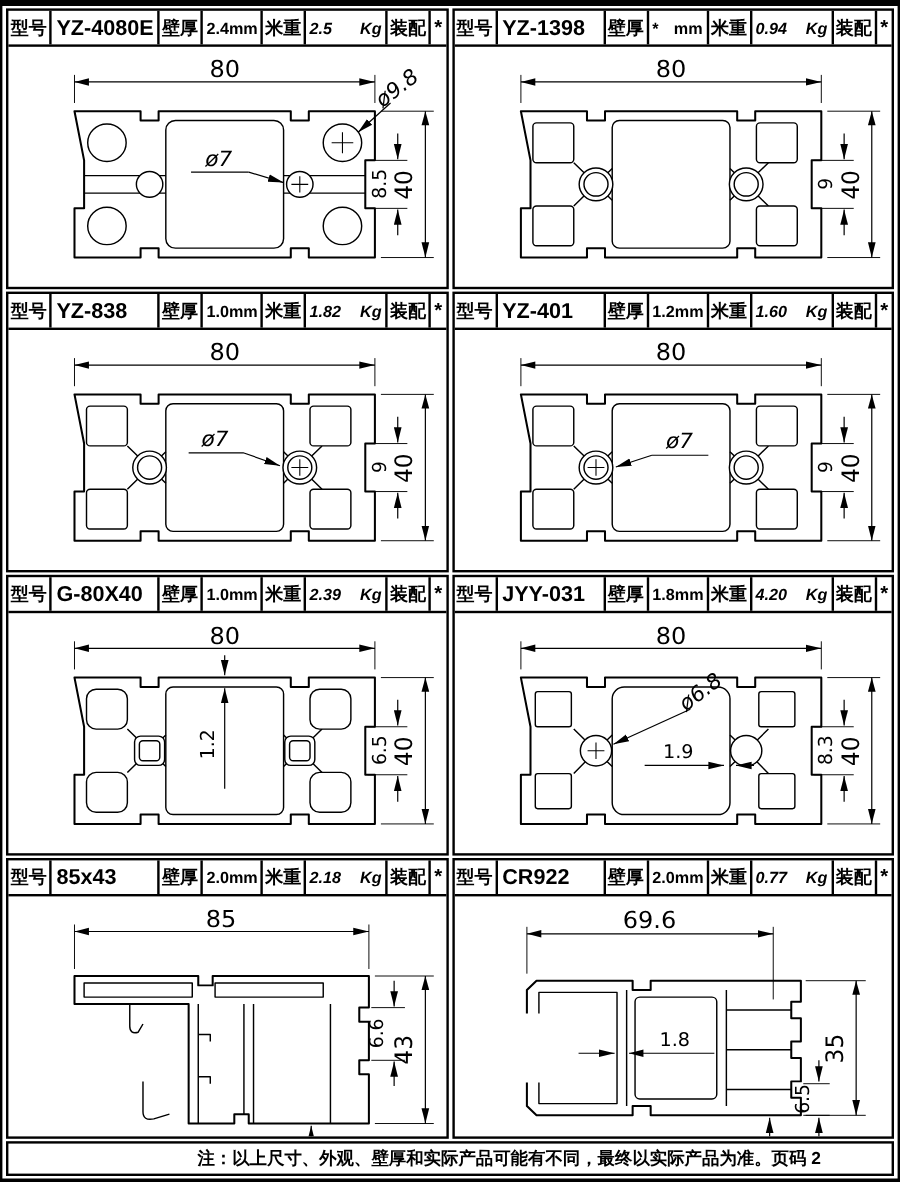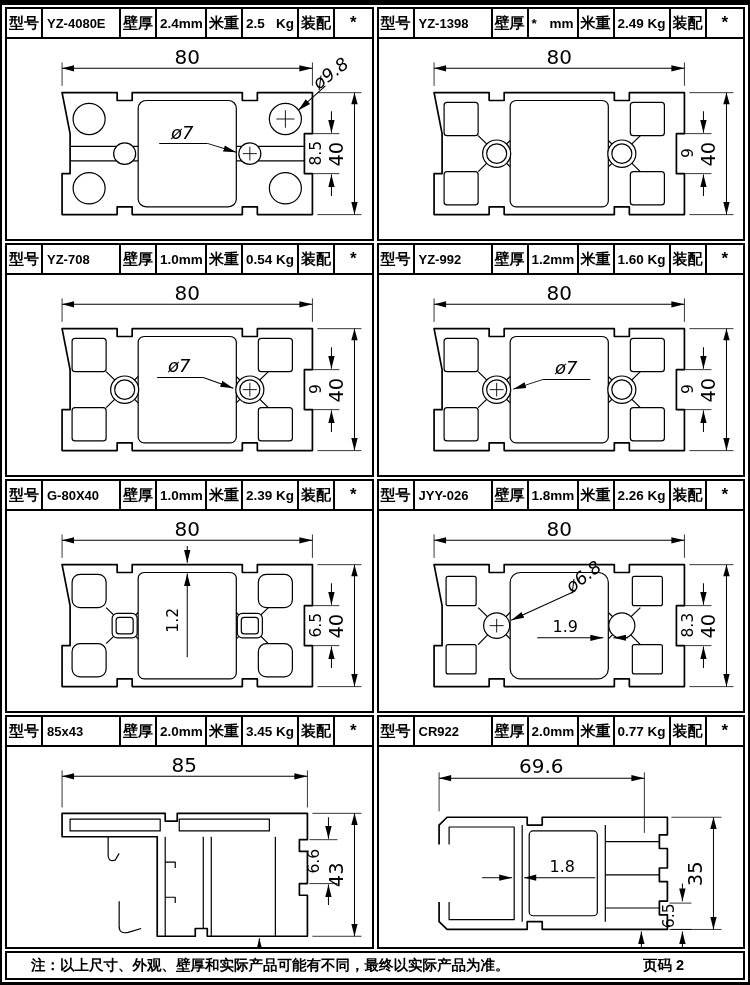--- a/index.html
+++ b/index.html
@@ -7,28 +7,28 @@
     border-left:2px solid #000;border-right:2px solid #000;
     border-top:5px solid #000;border-bottom:3px solid #000;
     padding:2px 3px;display:flex;flex-direction:column;gap:2px;
     font-family:"Liberation Sans",sans-serif;color:#000;}
   .row{display:flex;gap:3px;height:234px;flex:none;}
   .cell{flex:1;border:2px solid #000;display:flex;flex-direction:column;background:#fff;min-width:0;}
   .hdr{display:flex;height:28px;flex:none;border-bottom:2px solid #000;}
   .hc{border-right:2px solid #000;display:flex;align-items:center;justify-content:center;
     font-weight:bold;font-size:15px;box-sizing:border-box;overflow:hidden;white-space:nowrap;}
   .lab{width:36px;flex:none;letter-spacing:0;}
-  .model{width:78px;flex:none;justify-content:flex-start;padding-left:4px;font-size:13px;}
+  .model{width:90px;flex:none;justify-content:flex-start;padding-left:4px;font-size:18px;}
   .val{width:50px;flex:none;justify-content:space-between;padding:0 3px;font-size:13.5px;text-align:center;}
-  .w56{width:56px;}
+  .w56{width:68px;font-style:italic;}
   .star{flex:1;border-right:none;font-size:17px;}
   .draw{flex:1;overflow:hidden;}
   .draw svg{width:100%;height:100%;display:block;}
   .footer{flex:1;border:2px solid #000;display:flex;align-items:center;font-weight:bold;font-size:14.5px;}
-  .note{flex:1;text-align:left;padding-left:24px;white-space:nowrap;overflow:hidden;}
+  .note{flex:1;text-align:right;padding-left:50px;white-space:nowrap;overflow:hidden;}
   .pageno{width:100px;text-align:left;flex:none;}
   
   .ol{fill:none;stroke:#000;stroke-width:1.7;stroke-linejoin:round;}
   .il{fill:none;stroke:#000;stroke-width:1.2;stroke-linejoin:round;}
   .wl{fill:#fff;stroke:#000;stroke-width:1.2;}
   .dl{fill:none;stroke:#000;stroke-width:1;}
   .xl{fill:none;stroke:#000;stroke-width:0.8;}
   .cl{stroke:#000;stroke-width:0.9;}
   text.dm{font-family:"DejaVu Sans",sans-serif;font-size:20px;fill:#000;font-weight:normal;}
   text.dsv{font-family:"DejaVu Sans",sans-serif;font-size:16px;fill:#000;}
@@ -113,21 +113,21 @@
       <div class="hdr">
         <div class="hc lab">型号</div>
         <div class="hc model">YZ-1398</div>
         <div class="hc lab">壁厚</div>
         <div class="hc val">
             <span>*</span>
             <span>mm</span>
           </div>
         <div class="hc lab">米重</div>
         <div class="hc val w56">
-            <span>2.49</span>
+            <span>0.94</span>
             <span>Kg</span>
           </div>
         <div class="hc lab">装配</div>
         <div class="hc star">*</div>
       </div>
       <div class="draw">
         <svg viewBox="0 0 364 205" preserveAspectRatio="none">
           <path class="ol" d="M55,55 H110 V63 H125 V55 H235 V63 H250 V55 H305 V97 H297 V138 H305 V180 H250 V172 H235 V180 H125 V172 H110 V180 H55 V138 H63 V97 Z"></path>
           <path class="il" d="M99,99 L117.5,117.5 M99,136 L117.5,117.5 M131,104 L117.5,117.5 M131,131 L117.5,117.5"></path>
           <path class="il" d="M261,99 L242.5,117.5 M261,136 L242.5,117.5 M229,104 L242.5,117.5 M229,131 L242.5,117.5"></path>
@@ -156,29 +156,29 @@
         </svg>
       </div>
     </div>
   </div>
 
   <div class="row">
 
     <div class="cell">
       <div class="hdr">
         <div class="hc lab">型号</div>
-        <div class="hc model">YZ-708</div>
+        <div class="hc model">YZ-838</div>
         <div class="hc lab">壁厚</div>
         <div class="hc val">
             <span>1.0</span>
             <span>mm</span>
           </div>
         <div class="hc lab">米重</div>
         <div class="hc val w56">
-            <span>0.54</span>
+            <span>1.82</span>
             <span>Kg</span>
           </div>
         <div class="hc lab">装配</div>
         <div class="hc star">*</div>
       </div>
       <div class="draw">
         <svg viewBox="0 0 364 205" preserveAspectRatio="none">
           <path class="ol" d="M55,55 H110 V63 H125 V55 H235 V63 H250 V55 H305 V97 H297 V138 H305 V180 H250 V172 H235 V180 H125 V172 H110 V180 H55 V138 H63 V97 Z"></path>
           <path class="il" d="M99,99 L117.5,117.5 M99,136 L117.5,117.5 M131,104 L117.5,117.5 M131,131 L117.5,117.5"></path>
           <path class="il" d="M261,99 L242.5,117.5 M261,136 L242.5,117.5 M229,104 L242.5,117.5 M229,131 L242.5,117.5"></path>
@@ -209,21 +209,21 @@
           <text class="dh" x="172" y="99" text-anchor="middle">ø7</text>
           <line class="dl" x1="150" y1="105" x2="196" y2="105"></line>
           <line class="dl" x1="196" y1="105" x2="226" y2="116" marker-end="url(#ae)"></line>
         </svg>
       </div>
     </div>
 
     <div class="cell">
       <div class="hdr">
         <div class="hc lab">型号</div>
-        <div class="hc model">YZ-992</div>
+        <div class="hc model">YZ-401</div>
         <div class="hc lab">壁厚</div>
         <div class="hc val">
             <span>1.2</span>
             <span>mm</span>
           </div>
         <div class="hc lab">米重</div>
         <div class="hc val w56">
             <span>1.60</span>
             <span>Kg</span>
           </div>
@@ -316,29 +316,29 @@
           <line class="dl" x1="180" y1="36" x2="180" y2="53" marker-end="url(#ae)"></line>
           <line class="dl" x1="180" y1="150" x2="180" y2="64" marker-end="url(#ae)"></line>
           <text class="dsv" transform="rotate(-90 171 112)" x="171" y="112" text-anchor="middle">1.2</text>
         </svg>
       </div>
     </div>
 
     <div class="cell">
       <div class="hdr">
         <div class="hc lab">型号</div>
-        <div class="hc model">JYY-026</div>
+        <div class="hc model">JYY-031</div>
         <div class="hc lab">壁厚</div>
         <div class="hc val">
             <span>1.8</span>
             <span>mm</span>
           </div>
         <div class="hc lab">米重</div>
         <div class="hc val w56">
-            <span>2.26</span>
+            <span>4.20</span>
             <span>Kg</span>
           </div>
         <div class="hc lab">装配</div>
         <div class="hc star">*</div>
       </div>
       <div class="draw">
         <svg viewBox="0 0 364 205" preserveAspectRatio="none">
           <path class="ol" d="M55,55 H110 V63 H125 V55 H235 V63 H250 V55 H305 V97 H297 V138 H305 V180 H250 V172 H235 V180 H125 V172 H110 V180 H55 V138 H63 V97 Z"></path>
           <path class="il" d="M99,99 L117.5,117.5 M99,137 L117.5,117.5 M131,104 L117.5,117.5 M131,131 L117.5,117.5"></path>
           <path class="il" d="M261,99 L242.5,117.5 M261,137 L242.5,117.5 M229,104 L242.5,117.5 M229,131 L242.5,117.5"></path>
@@ -380,21 +380,21 @@
       <div class="hdr">
         <div class="hc lab">型号</div>
         <div class="hc model">85x43</div>
         <div class="hc lab">壁厚</div>
         <div class="hc val">
             <span>2.0</span>
             <span>mm</span>
           </div>
         <div class="hc lab">米重</div>
         <div class="hc val w56">
-            <span>3.45</span>
+            <span>2.18</span>
             <span>Kg</span>
           </div>
         <div class="hc lab">装配</div>
         <div class="hc star">*</div>
       </div>
       <div class="draw">
         <svg viewBox="0 0 364 205" preserveAspectRatio="none">
           <path class="ol" d="M55,68 H158 V76 H170 V68 H300 V95 H292 V107 H300 V140 H292 V152 H300 V194 H200 V186 H188 V194 H150 V92 H55 Z"></path>
           <rect class="il" x="63" y="74" width="90" height="12"></rect>
           <rect class="il" x="172" y="74" width="90" height="12"></rect>

